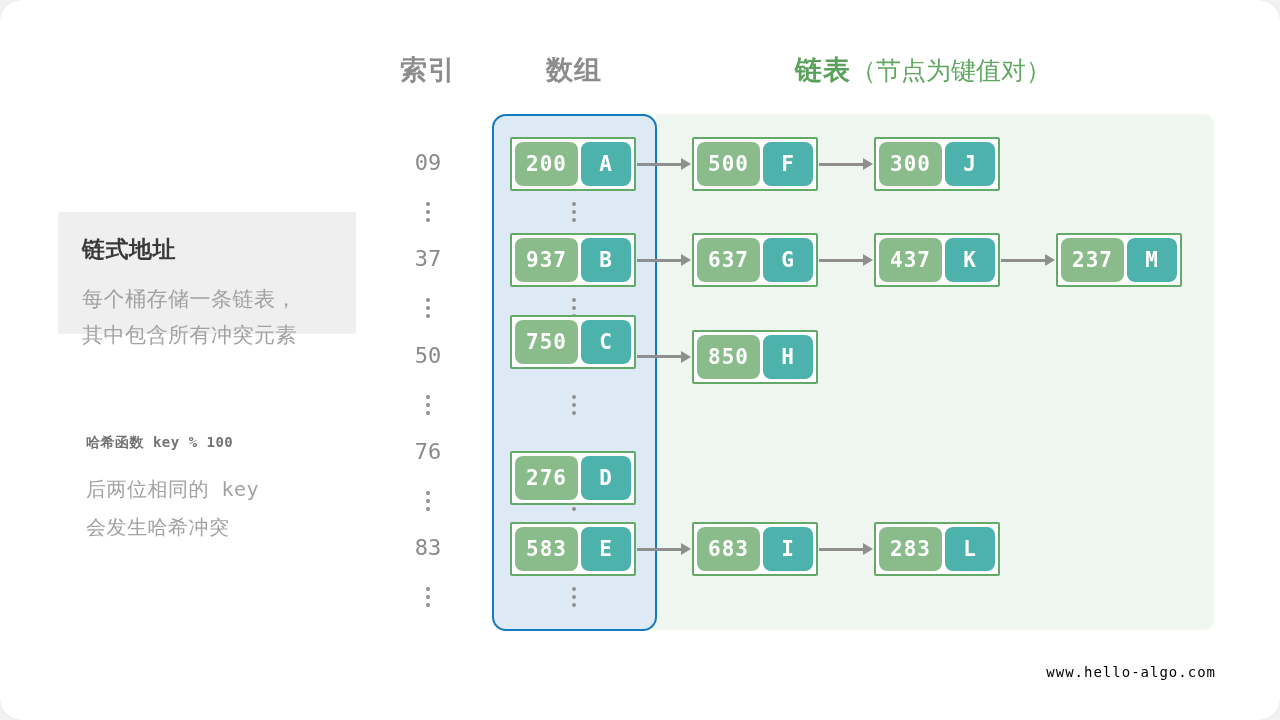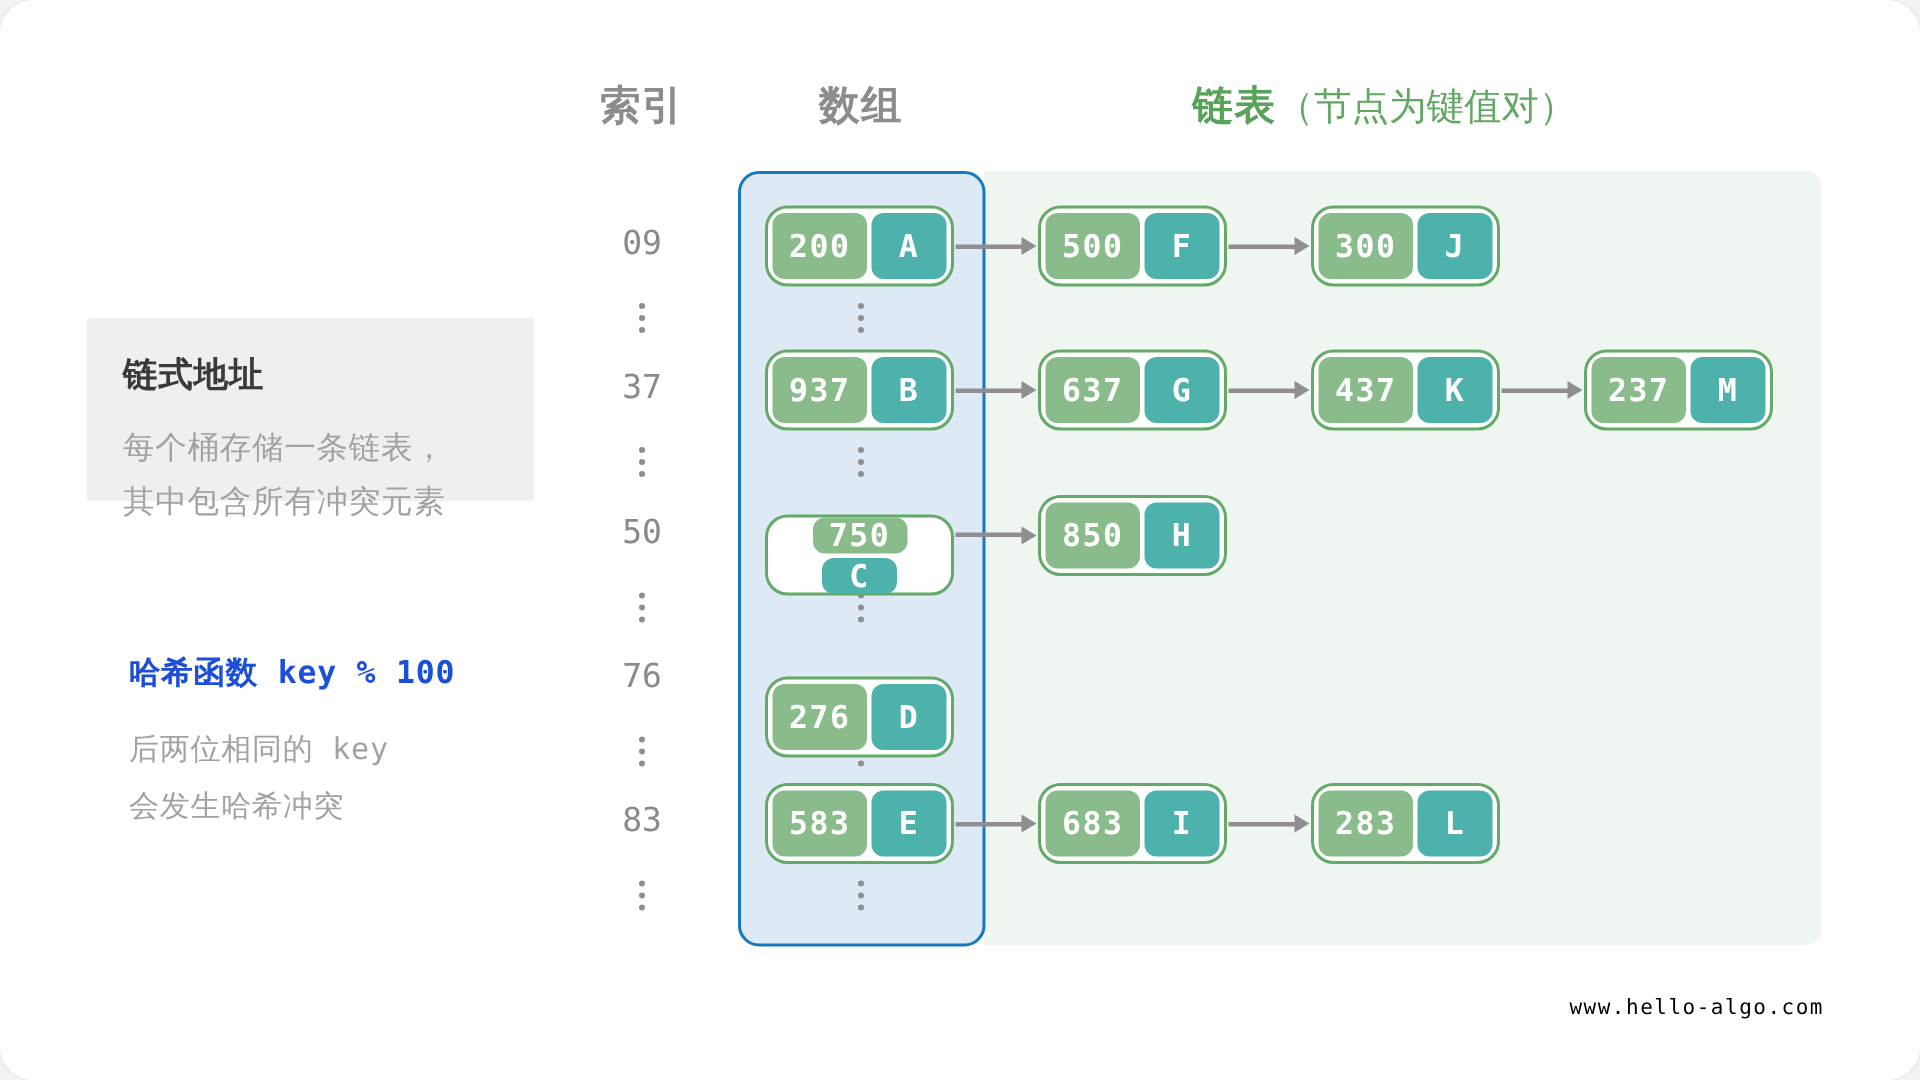--- a/index.html
+++ b/index.html
@@ -21,22 +21,22 @@
   
   #info-box {
     position:absolute; left:58px; top:212px; width:298px; height:122px;
     background:#efefef; border-radius:2px; padding:22px 24px;
   }
   #info-box .title { font-size:23px; font-weight:700; color:#3a3a3a; margin-bottom:16px; letter-spacing:0.5px; }
   #info-box .line { font-size:21px; color:#a2a2a2; line-height:36px; letter-spacing:0.5px; }
   
   #hash-note { position:absolute; left:86px; top:434px; }
   #hash-note .title {
-    font-size:21px; font-weight:700; color:#1d4ed8; letter-spacing:0.5px;
-    font-family:"DejaVu Sans Mono","Liberation Mono",monospace; margin-bottom:18px;text-align:right;
+    font-size:14px; font-weight:700; color:#737373; letter-spacing:0.5px;
+    font-family:"DejaVu Sans Mono","Liberation Mono",monospace; margin-bottom:18px;
   }
   #hash-note .line {
     font-size:20px; color:#a2a2a2; line-height:38px; letter-spacing:0.5px;
     font-family:"DejaVu Sans Mono","Liberation Mono",monospace;
   }
   
   #array-box {
     position:absolute; left:492px; top:114px; width:165px; height:517px;
     background:#ddeaf6; border:2.5px solid #1678be; border-radius:14px; z-index:1;
   }
@@ -44,21 +44,21 @@
     position:absolute; left:656px; top:114px; width:558px; height:516px;
     background:#eff6ef; border-radius:0 10px 10px 0; z-index:0;
   }
   
   .index-label {
     position:absolute; width:80px; text-align:center; font-size:22px; color:#8a8a8a;
     font-family:"DejaVu Sans Mono","Liberation Mono",monospace; z-index:3;
   }
   .node {
     position:absolute; width:126px; height:54px; background:#ffffff;
-    border:2px solid #63a967; border-radius:15px; display:flex; align-items:center;
+    border:2px solid #63a967; border-radius:2px; display:flex; align-items:center;
     justify-content:center; gap:3px; padding:0 3px; z-index:4;
   }
   .cell {
     height:44px; border-radius:8px; color:#ffffff; font-weight:700; font-size:21px;
     display:flex; align-items:center; justify-content:center;
     font-family:"DejaVu Sans Mono","Liberation Mono",monospace; letter-spacing:1px;
   }
   .cell.key { width:63px; background:#8abc8b; }
   .cell.val { width:50px; background:#4db2ab; }
   .arrow { position:absolute; height:12px; z-index:5; }
@@ -164,21 +164,21 @@
         <div class="dot"></div>
         <div class="dot"></div>
         <div class="dot"></div>
       </div>
       <div class="dots" style="left: 570px; top: 298.375px;">
         <div class="dot"></div>
         <div class="dot"></div>
         <div class="dot"></div>
       </div>
       <div class="index-label" style="left: 388px; top: 342.5px;">50</div>
-      <div class="node" style="left: 510px; top: 343px; flex-direction: column;">
+      <div class="node" style="left: 510px; top: 315px;">
         <span class="cell key">750</span>
         <span class="cell val">C</span>
       </div>
       <div class="arrow" style="left: 637px; width: 54px; top: 350.5px;">
         <div class="shaft"></div>
         <div class="head"></div>
       </div>
       <div class="node" style="left: 692px; top: 329.5px;">
         <span class="cell key">850</span>
         <span class="cell val">H</span>

